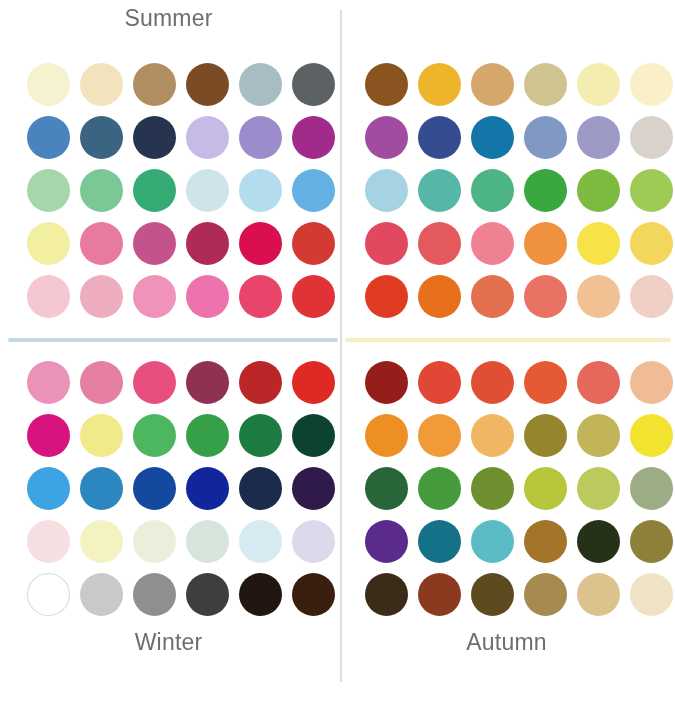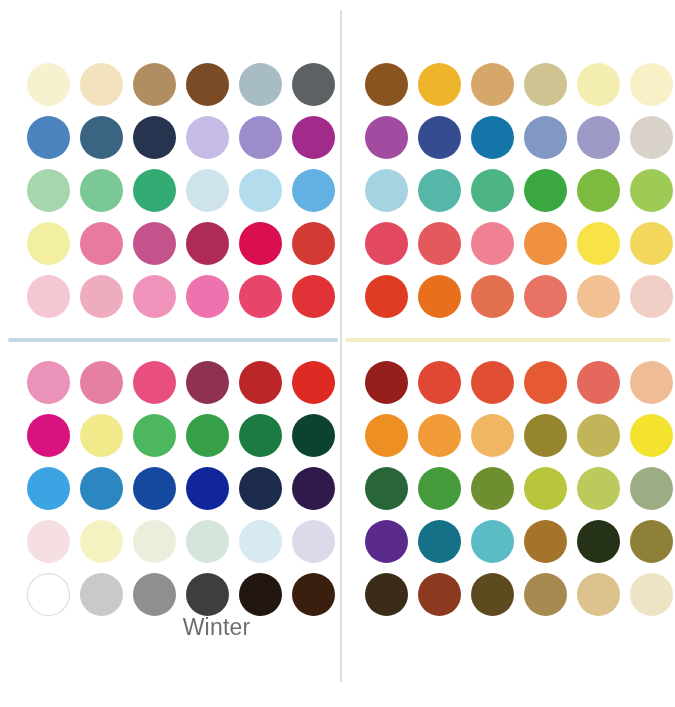--- a/index.html
+++ b/index.html
@@ -68,21 +68,21 @@
     width: 337px;
     text-align: center;
     font-size: 23px;
     font-weight: 400;
     color: #6e6e6e;
     letter-spacing: 0.2px;
     font-family: "Liberation Sans", sans-serif;
     white-space: nowrap;
   }
   .title-top    { top: 5px; }
-  .title-bottom { bottom: 41px; margin-left: 48px; }
+  .title-bottom { bottom: 26px; }
 
   .swatch-grid {
     position: absolute;
     left: 22px;
     display: grid;
     grid-template-columns: repeat(6, 53px);
     grid-auto-rows: 53px;
     justify-items: center;
     align-items: center;
   }
@@ -102,20 +102,21 @@
 </head>
 <body>
 
 <div id="board">
 
   <div class="v-divider"></div>
   <div class="h-divider-left"></div>
   <div class="h-divider-right"></div>
 
   <div class="quadrant q-summer">
+    <div class="q-title title-top">Summer</div>
     <div class="swatch-grid grid-top">
         <span class="swatch" style="background: rgb(246, 242, 207);"></span>
         <span class="swatch" style="background: rgb(243, 227, 188);"></span>
         <span class="swatch" style="background: rgb(176, 142, 97);"></span>
         <span class="swatch" style="background: rgb(123, 75, 37);"></span>
         <span class="swatch" style="background: rgb(168, 188, 196);"></span>
         <span class="swatch" style="background: rgb(92, 97, 100);"></span>
         <span class="swatch" style="background: rgb(74, 131, 189);"></span>
         <span class="swatch" style="background: rgb(59, 99, 130);"></span>
         <span class="swatch" style="background: rgb(39, 52, 79);"></span>
@@ -240,15 +241,16 @@
         <span class="swatch" style="background: rgb(163, 116, 41);"></span>
         <span class="swatch" style="background: rgb(38, 50, 23);"></span>
         <span class="swatch" style="background: rgb(142, 128, 56);"></span>
         <span class="swatch" style="background: rgb(58, 44, 24);"></span>
         <span class="swatch" style="background: rgb(140, 58, 31);"></span>
         <span class="swatch" style="background: rgb(94, 74, 31);"></span>
         <span class="swatch" style="background: rgb(166, 138, 80);"></span>
         <span class="swatch" style="background: rgb(220, 194, 141);"></span>
         <span class="swatch" style="background: rgb(238, 227, 197);"></span>
       </div>
+    <div class="q-title title-bottom">Autumn</div>
   </div>
 
 </div>
 
 </body></html>

